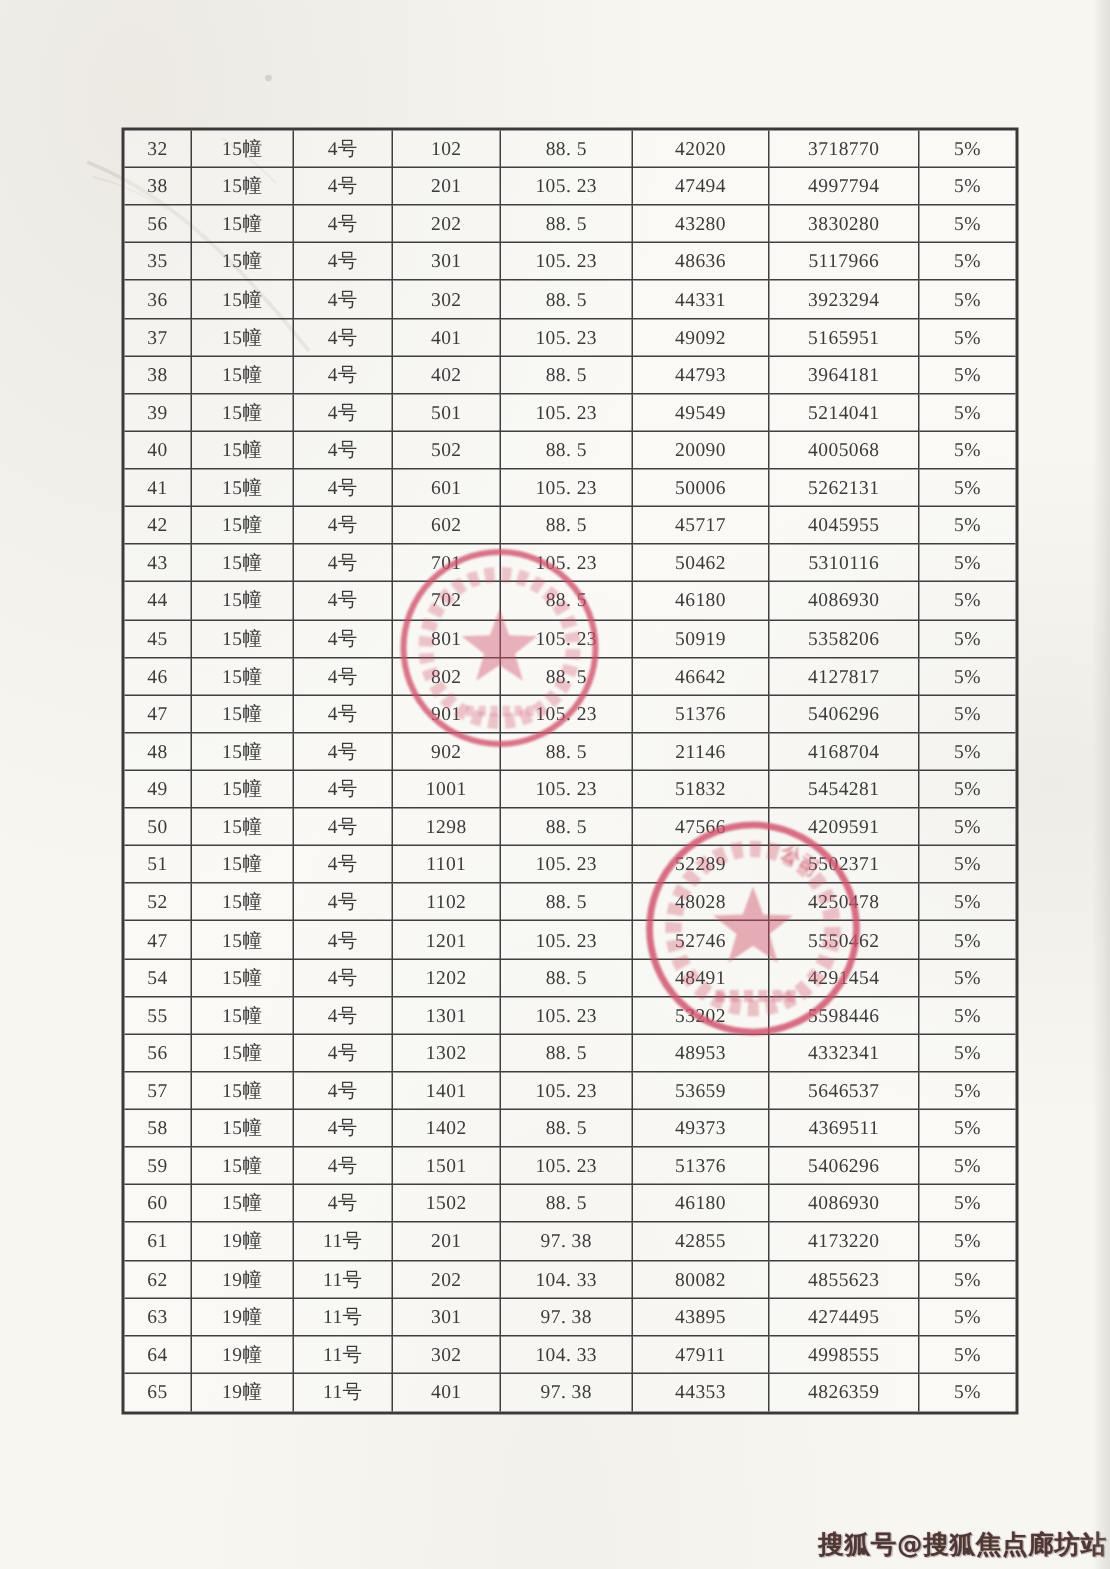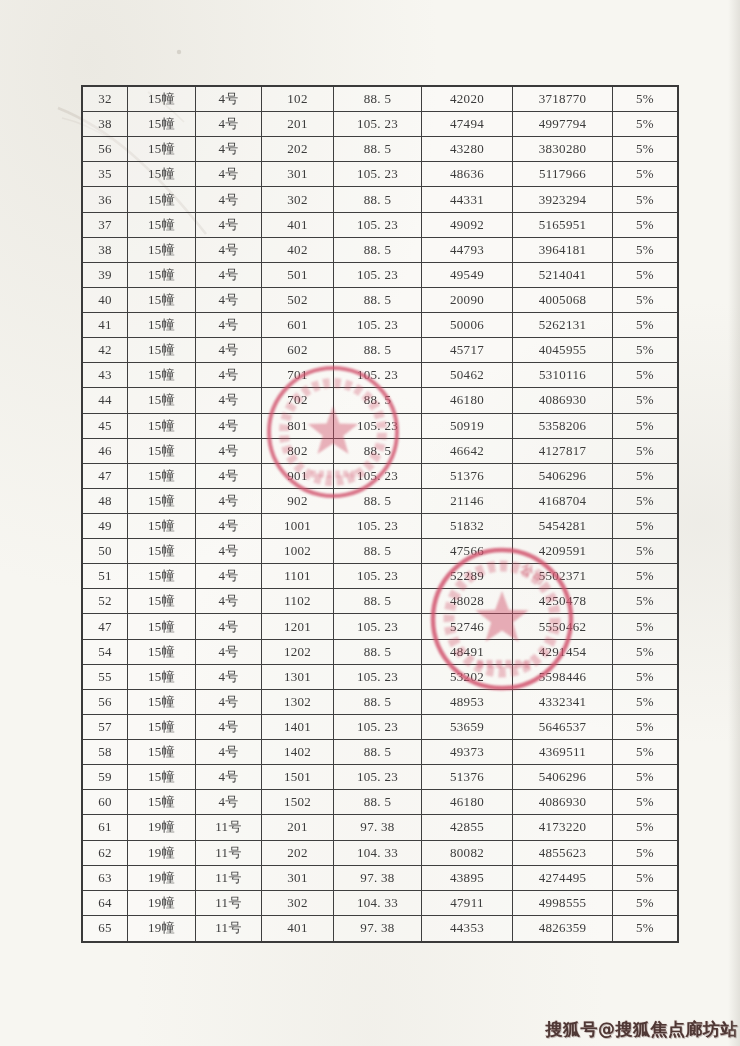--- a/index.html
+++ b/index.html
@@ -204,21 +204,21 @@
       <div class="cell c1">15幢</div>
       <div class="cell c2">4号</div>
       <div class="cell c3">1001</div>
       <div class="cell c4">105. 23</div>
       <div class="cell c5">51832</div>
       <div class="cell c6">5454281</div>
       <div class="cell c7">5%</div>
       <div class="cell c0">50</div>
       <div class="cell c1">15幢</div>
       <div class="cell c2">4号</div>
-      <div class="cell c3">1002</div>
+      <div class="cell c3">1298</div>
       <div class="cell c4">88. 5</div>
       <div class="cell c5">47566</div>
       <div class="cell c6">4209591</div>
       <div class="cell c7">5%</div>
       <div class="cell c0">51</div>
       <div class="cell c1">15幢</div>
       <div class="cell c2">4号</div>
       <div class="cell c3">1101</div>
       <div class="cell c4">105. 23</div>
       <div class="cell c5">52289</div>

